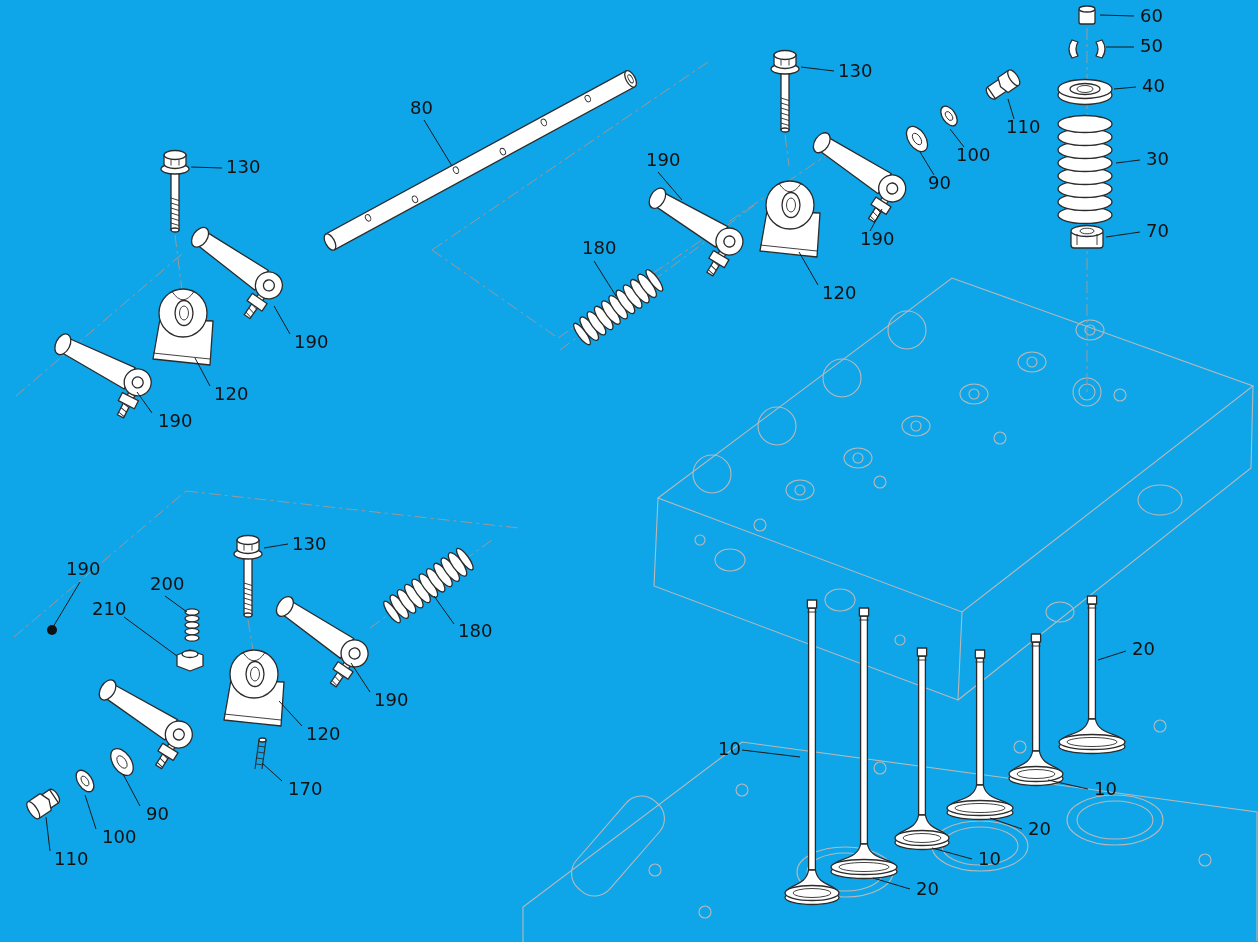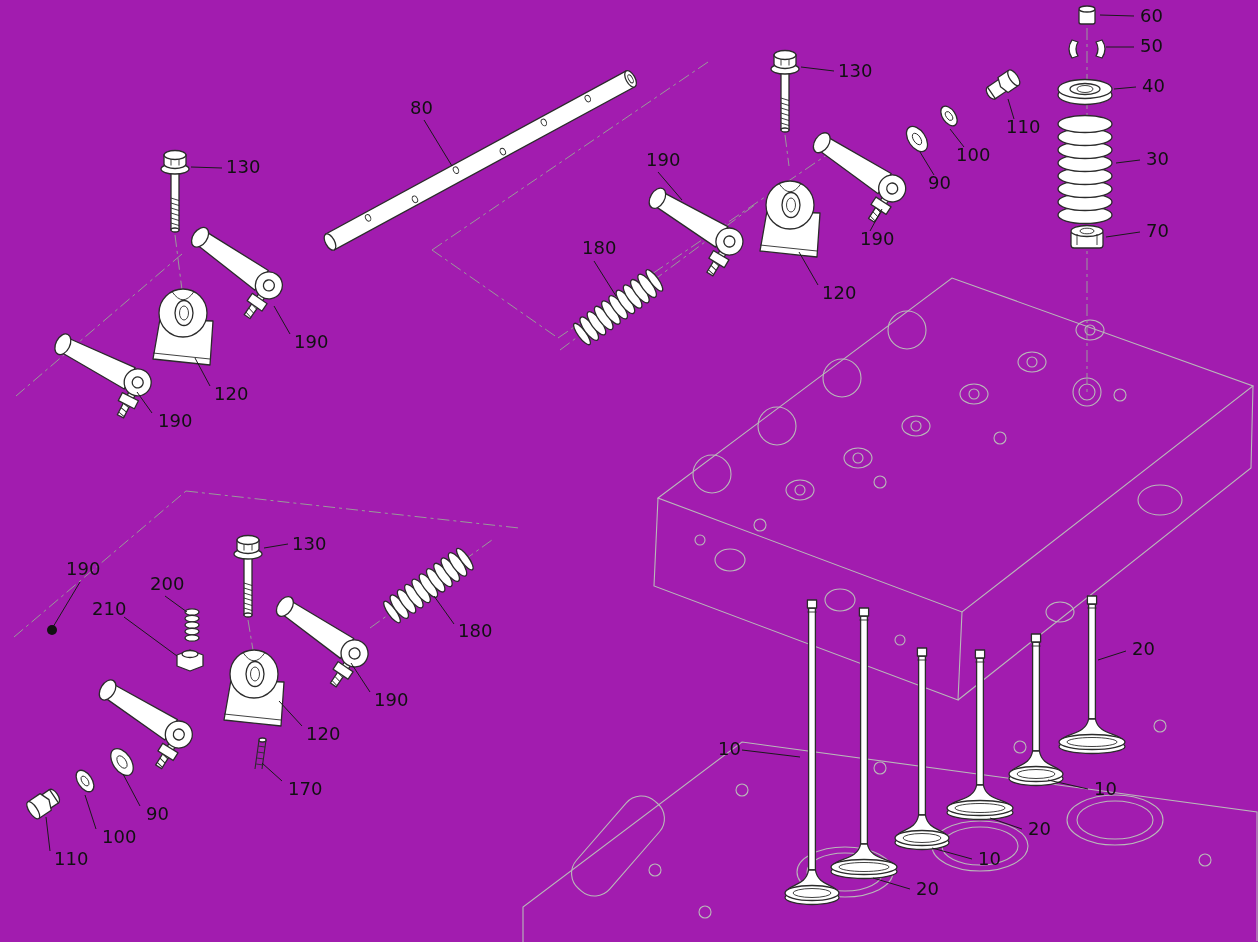--- a/index.html
+++ b/index.html
@@ -1,16 +1,16 @@
 <!DOCTYPE html>
 <html><head>
 <meta charset="utf-8">
 <style>
   html,body{margin:0;padding:0;background:#fff;}
-  .stage{position:relative;width:1258px;height:942px;background:#a21caf;overflow:hidden;}
+  .stage{position:relative;width:1258px;height:942px;background:#0ea5e9;overflow:hidden;}
   svg{display:block;}
   .p{fill:#ffffff;stroke:#2b2b2b;stroke-width:1.3;stroke-linejoin:round;}
   .l{fill:none;stroke:#2b2b2b;stroke-width:1.1;}
   .l2{fill:none;stroke:#2b2b2b;stroke-width:0.9;}
   .eng{fill:none;stroke:#b9b9b9;stroke-width:1.1;}
   .ph{fill:none;stroke:#9a9a9a;stroke-width:1;stroke-dasharray:12 4 3 4;}
   .leader{fill:none;stroke:#1a1a1a;stroke-width:1;}
   .lbl{fill:#111111;font:18px "DejaVu Sans", sans-serif;}
   .dot{fill:#111111;stroke:none;}
 </style>

